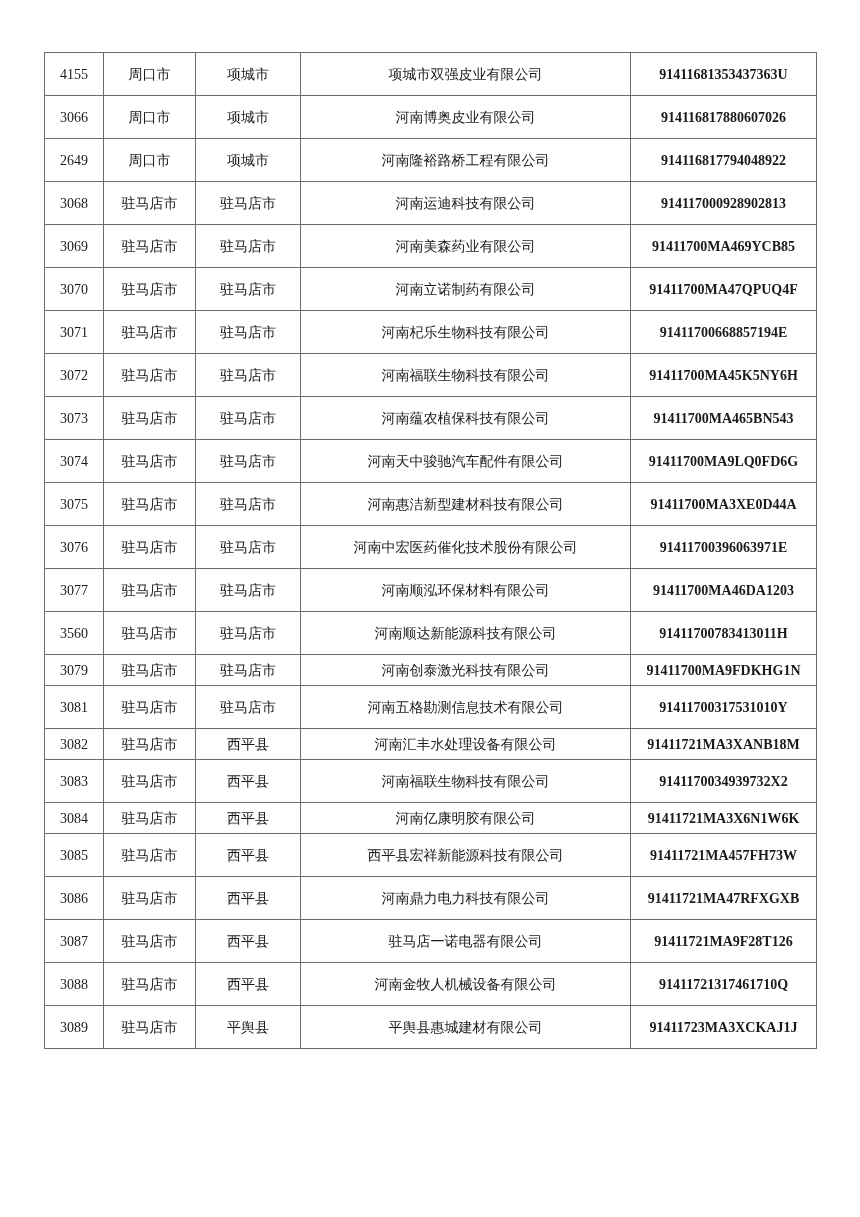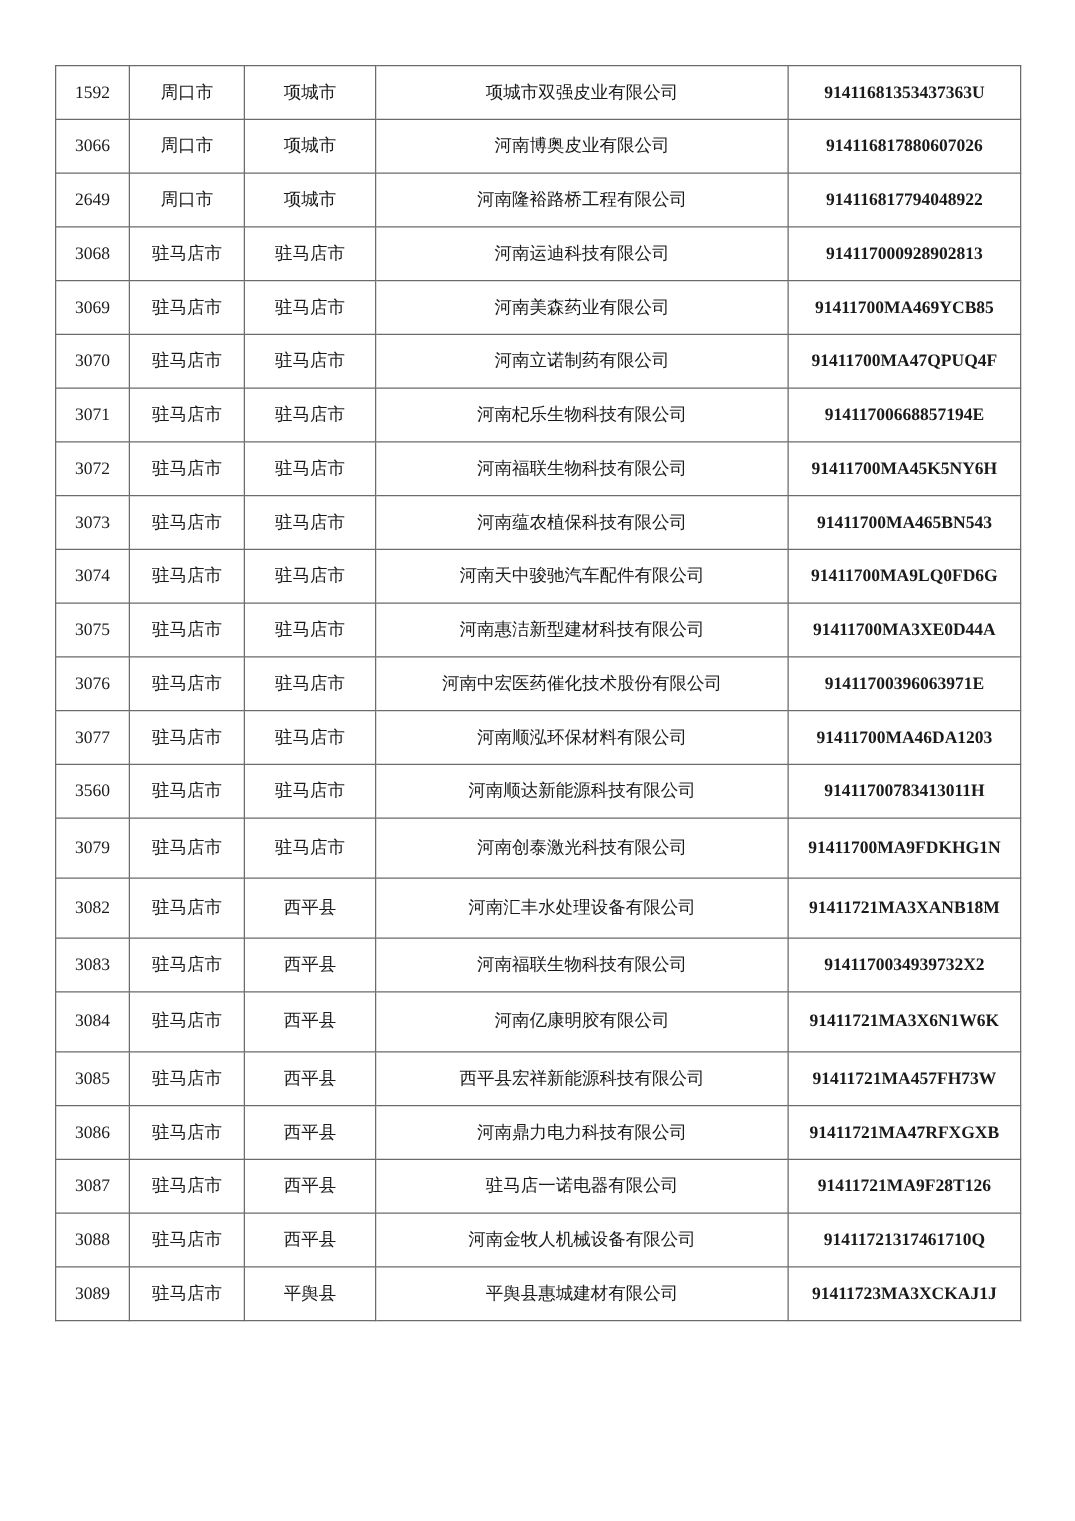--- a/index.html
+++ b/index.html
@@ -30,21 +30,21 @@
     text-align: center;
     vertical-align: middle;
     font-size: 14px;
     line-height: 21px;
     padding: 0 4px;
     height: 43px;
     box-sizing: border-box;
     word-break: break-all;
   }
   table.list tr.tall td {
-    height: 48px;
+    height: 31px;
   }
   col.c-idx { width: 59px; }
   col.c-city { width: 92px; }
   col.c-county { width: 105px; }
   col.c-name { width: 330px; }
   col.c-code { width: 186px; }
   td.code {
     font-size: 14.5px;
     letter-spacing: 0px;
     padding: 0 10px;
@@ -58,21 +58,21 @@
   <table class="list">
     <colgroup>
       <col class="c-idx">
         <col class="c-city">
         <col class="c-county">
         <col class="c-name">
         <col class="c-code">
     </colgroup>
     <tbody id="table-body">
       <tr>
-          <td>1592</td>
+          <td>4155</td>
           <td>周口市</td>
           <td>项城市</td>
           <td>项城市双强皮业有限公司</td>
           <td class="code">91411681353437363U</td>
         </tr>
       <tr>
           <td>3066</td>
           <td>周口市</td>
           <td>项城市</td>
           <td>河南博奥皮业有限公司</td>
@@ -162,20 +162,27 @@
           <td>河南顺达新能源科技有限公司</td>
           <td class="code">91411700783413011H</td>
         </tr>
       <tr class="tall">
           <td>3079</td>
           <td>驻马店市</td>
           <td>驻马店市</td>
           <td>河南创泰激光科技有限公司</td>
           <td class="code">91411700MA9FDKHG1N</td>
         </tr>
+      <tr>
+          <td>3081</td>
+          <td>驻马店市</td>
+          <td>驻马店市</td>
+          <td>河南五格勘测信息技术有限公司</td>
+          <td class="code">91411700317531010Y</td>
+        </tr>
       <tr class="tall">
           <td>3082</td>
           <td>驻马店市</td>
           <td>西平县</td>
           <td>河南汇丰水处理设备有限公司</td>
           <td class="code">91411721MA3XANB18M</td>
         </tr>
       <tr>
           <td>3083</td>
           <td>驻马店市</td>

